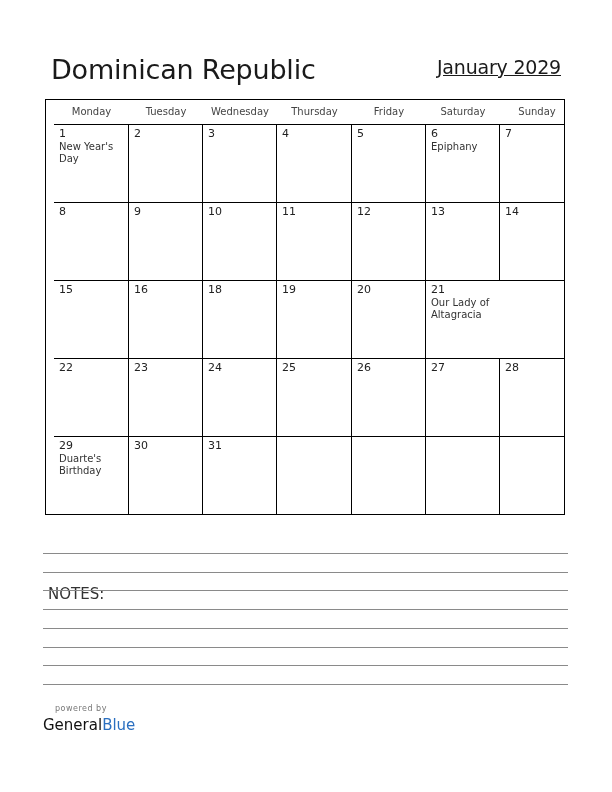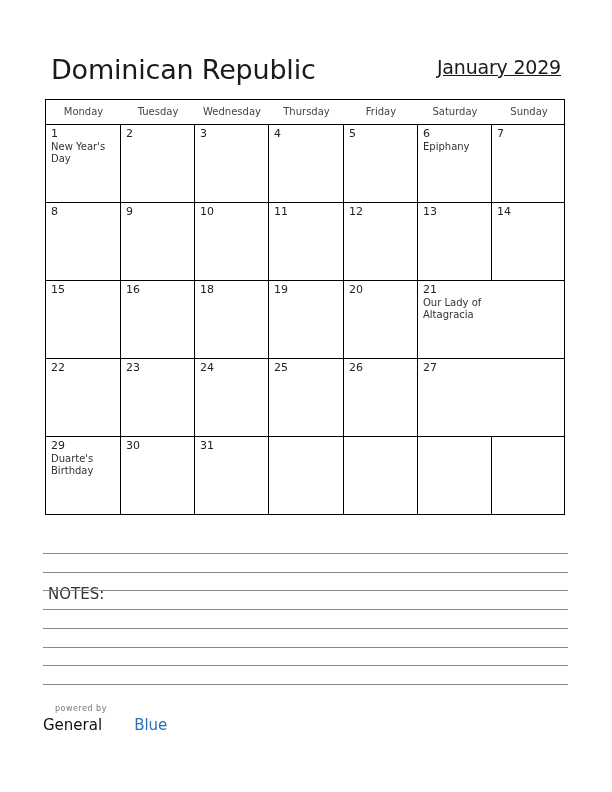--- a/index.html
+++ b/index.html
@@ -1,32 +1,32 @@
 <!DOCTYPE html>
 <html><head>
 <meta charset="utf-8">
 <style>
   html, body { margin:0; padding:0; background:#ffffff; }
   body { width:612px; height:792px; position:relative; overflow:hidden; font-family:"DejaVu Sans", sans-serif; color:#222; }
   .title { position:absolute; left:51px; top:54px; font-size:27px; color:#1a1a1a; font-weight:normal; letter-spacing:-0.2px;text-align:center; }
   .month { position:absolute; right:51px; top:56px; font-size:19px; color:#1a1a1a; letter-spacing:-0.2px;text-decoration:underline; }
-  .cal { position:absolute; left:45px; top:99px; width:520px; border:1px solid #000; box-sizing:border-box; }
+  .cal { position:absolute; left:45px; top:99px; width:520px; border:1px solid #000; box-sizing:border-box;padding-left:8px; }
   .hdr { display:grid; grid-template-columns:75px 74px 74px 75px 74px 74px 74px; height:24px; border-bottom:1px solid #000; }
   .hdr div { font-size:10px; color:#444; text-align:center; line-height:24px; }
   .row { display:grid; grid-template-columns:75px 74px 74px 75px 74px 74px 74px; height:77px; border-bottom:1px solid #000; }
   .row:last-child { border-bottom:none; }
   .cell { border-right:1px solid #000; padding:2px 5px; box-sizing:border-box; position:relative; }
   .cell:last-child { border-right:none; }
   .num { font-size:11px; color:#222; line-height:13px; display:block; }
   .hol { font-size:10px; color:#333; line-height:12px; display:block; margin-top:1px; }
   .notes-label { position:absolute; left:48px; top:537px; font-size:15px; color:#333;margin-top:48px; }
   .nl { position:absolute; left:43px; width:525px; height:0; border-top:1px solid #8a8a8a; }
   .powered { position:absolute; left:47px; top:704px; font-size:8px; color:#777; letter-spacing:0.5px;margin-left:8px; }
   .brand { position:absolute; left:43px; top:716px; font-size:15px; color:#111; }
-  .brand .blue { color:#2a6fc0;padding-left:32px; }
+  .brand .blue { color:#2a6fc0; }
 </style>
 </head>
 <body>
 
 <div class="title">Dominican Republic</div>
 <div class="month">January 2029</div>
 
 <div class="cal">
   <div class="hdr">
     <div>Monday</div>
@@ -119,20 +119,23 @@
         </div>
         <div class="cell">
           <span class="num">25</span>
         </div>
         <div class="cell">
           <span class="num">26</span>
         </div>
         <div class="cell">
           <span class="num">27</span>
         </div>
+        <div class="cell">
+          <span class="num">28</span>
+        </div>
       </div>
       <div class="row">
         <div class="cell">
           <span class="num">29</span>
           <span class="hol">Duarte's Birthday</span>
         </div>
         <div class="cell">
           <span class="num">30</span>
         </div>
         <div class="cell">

